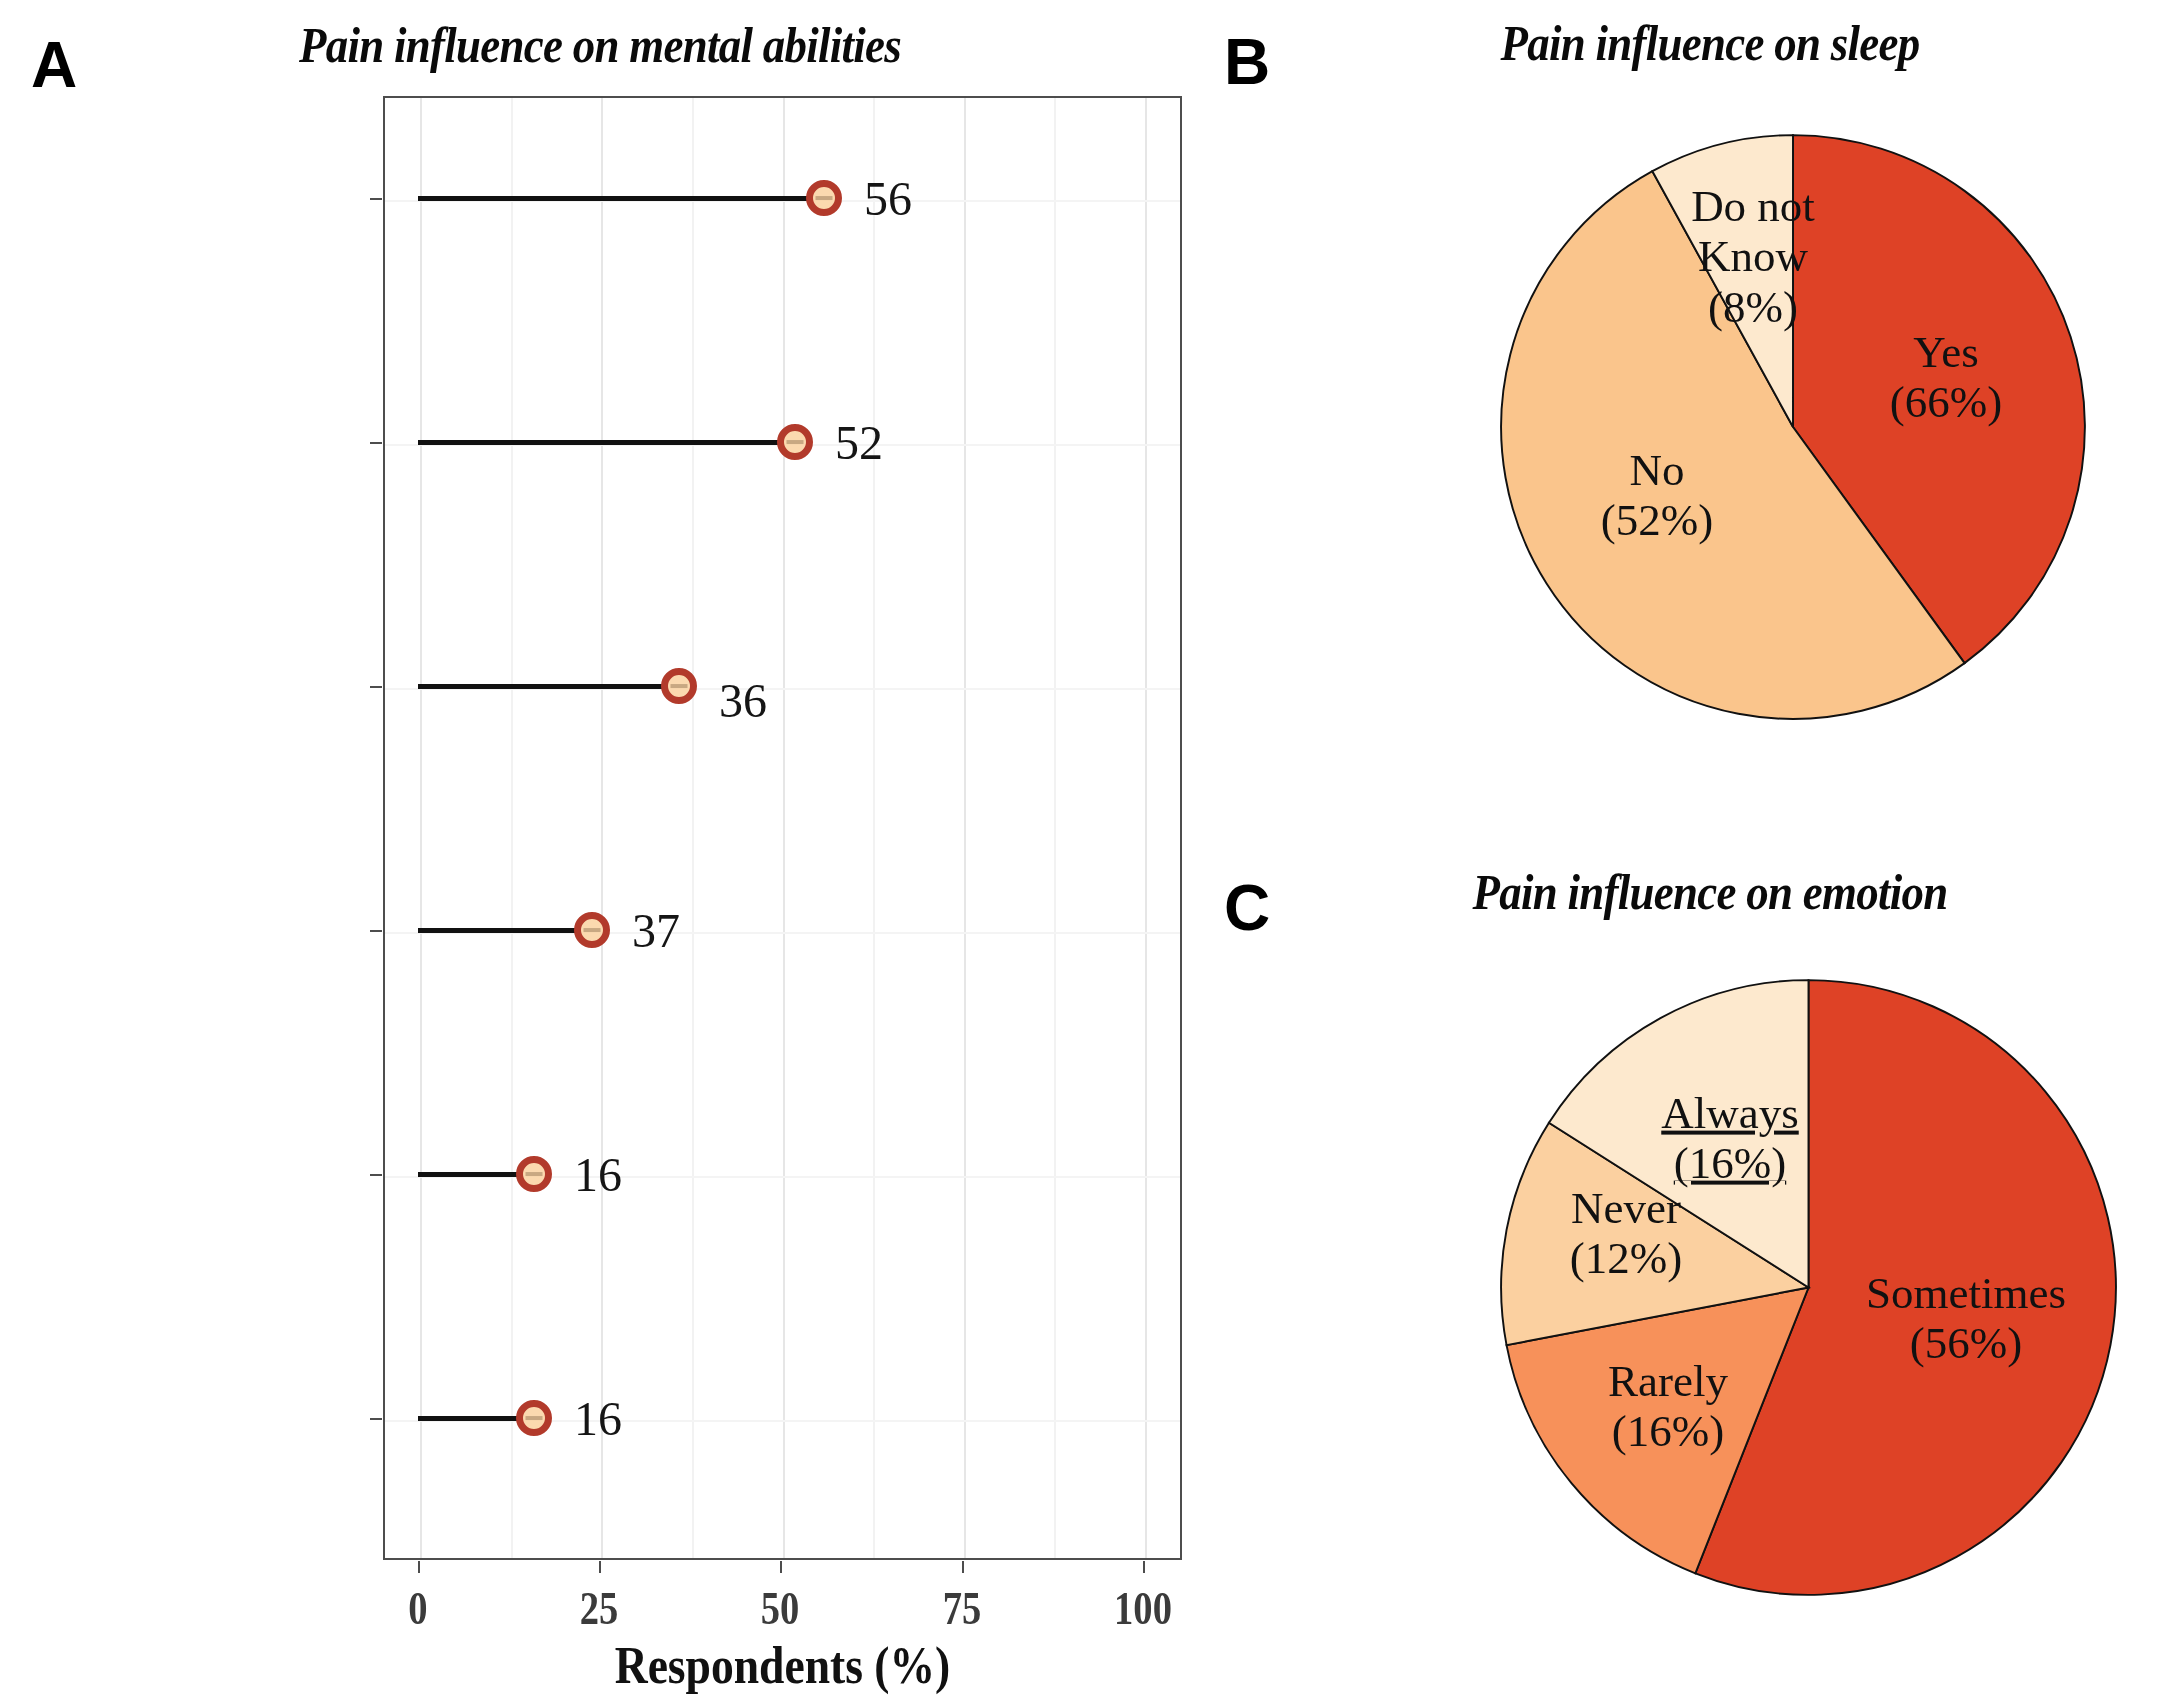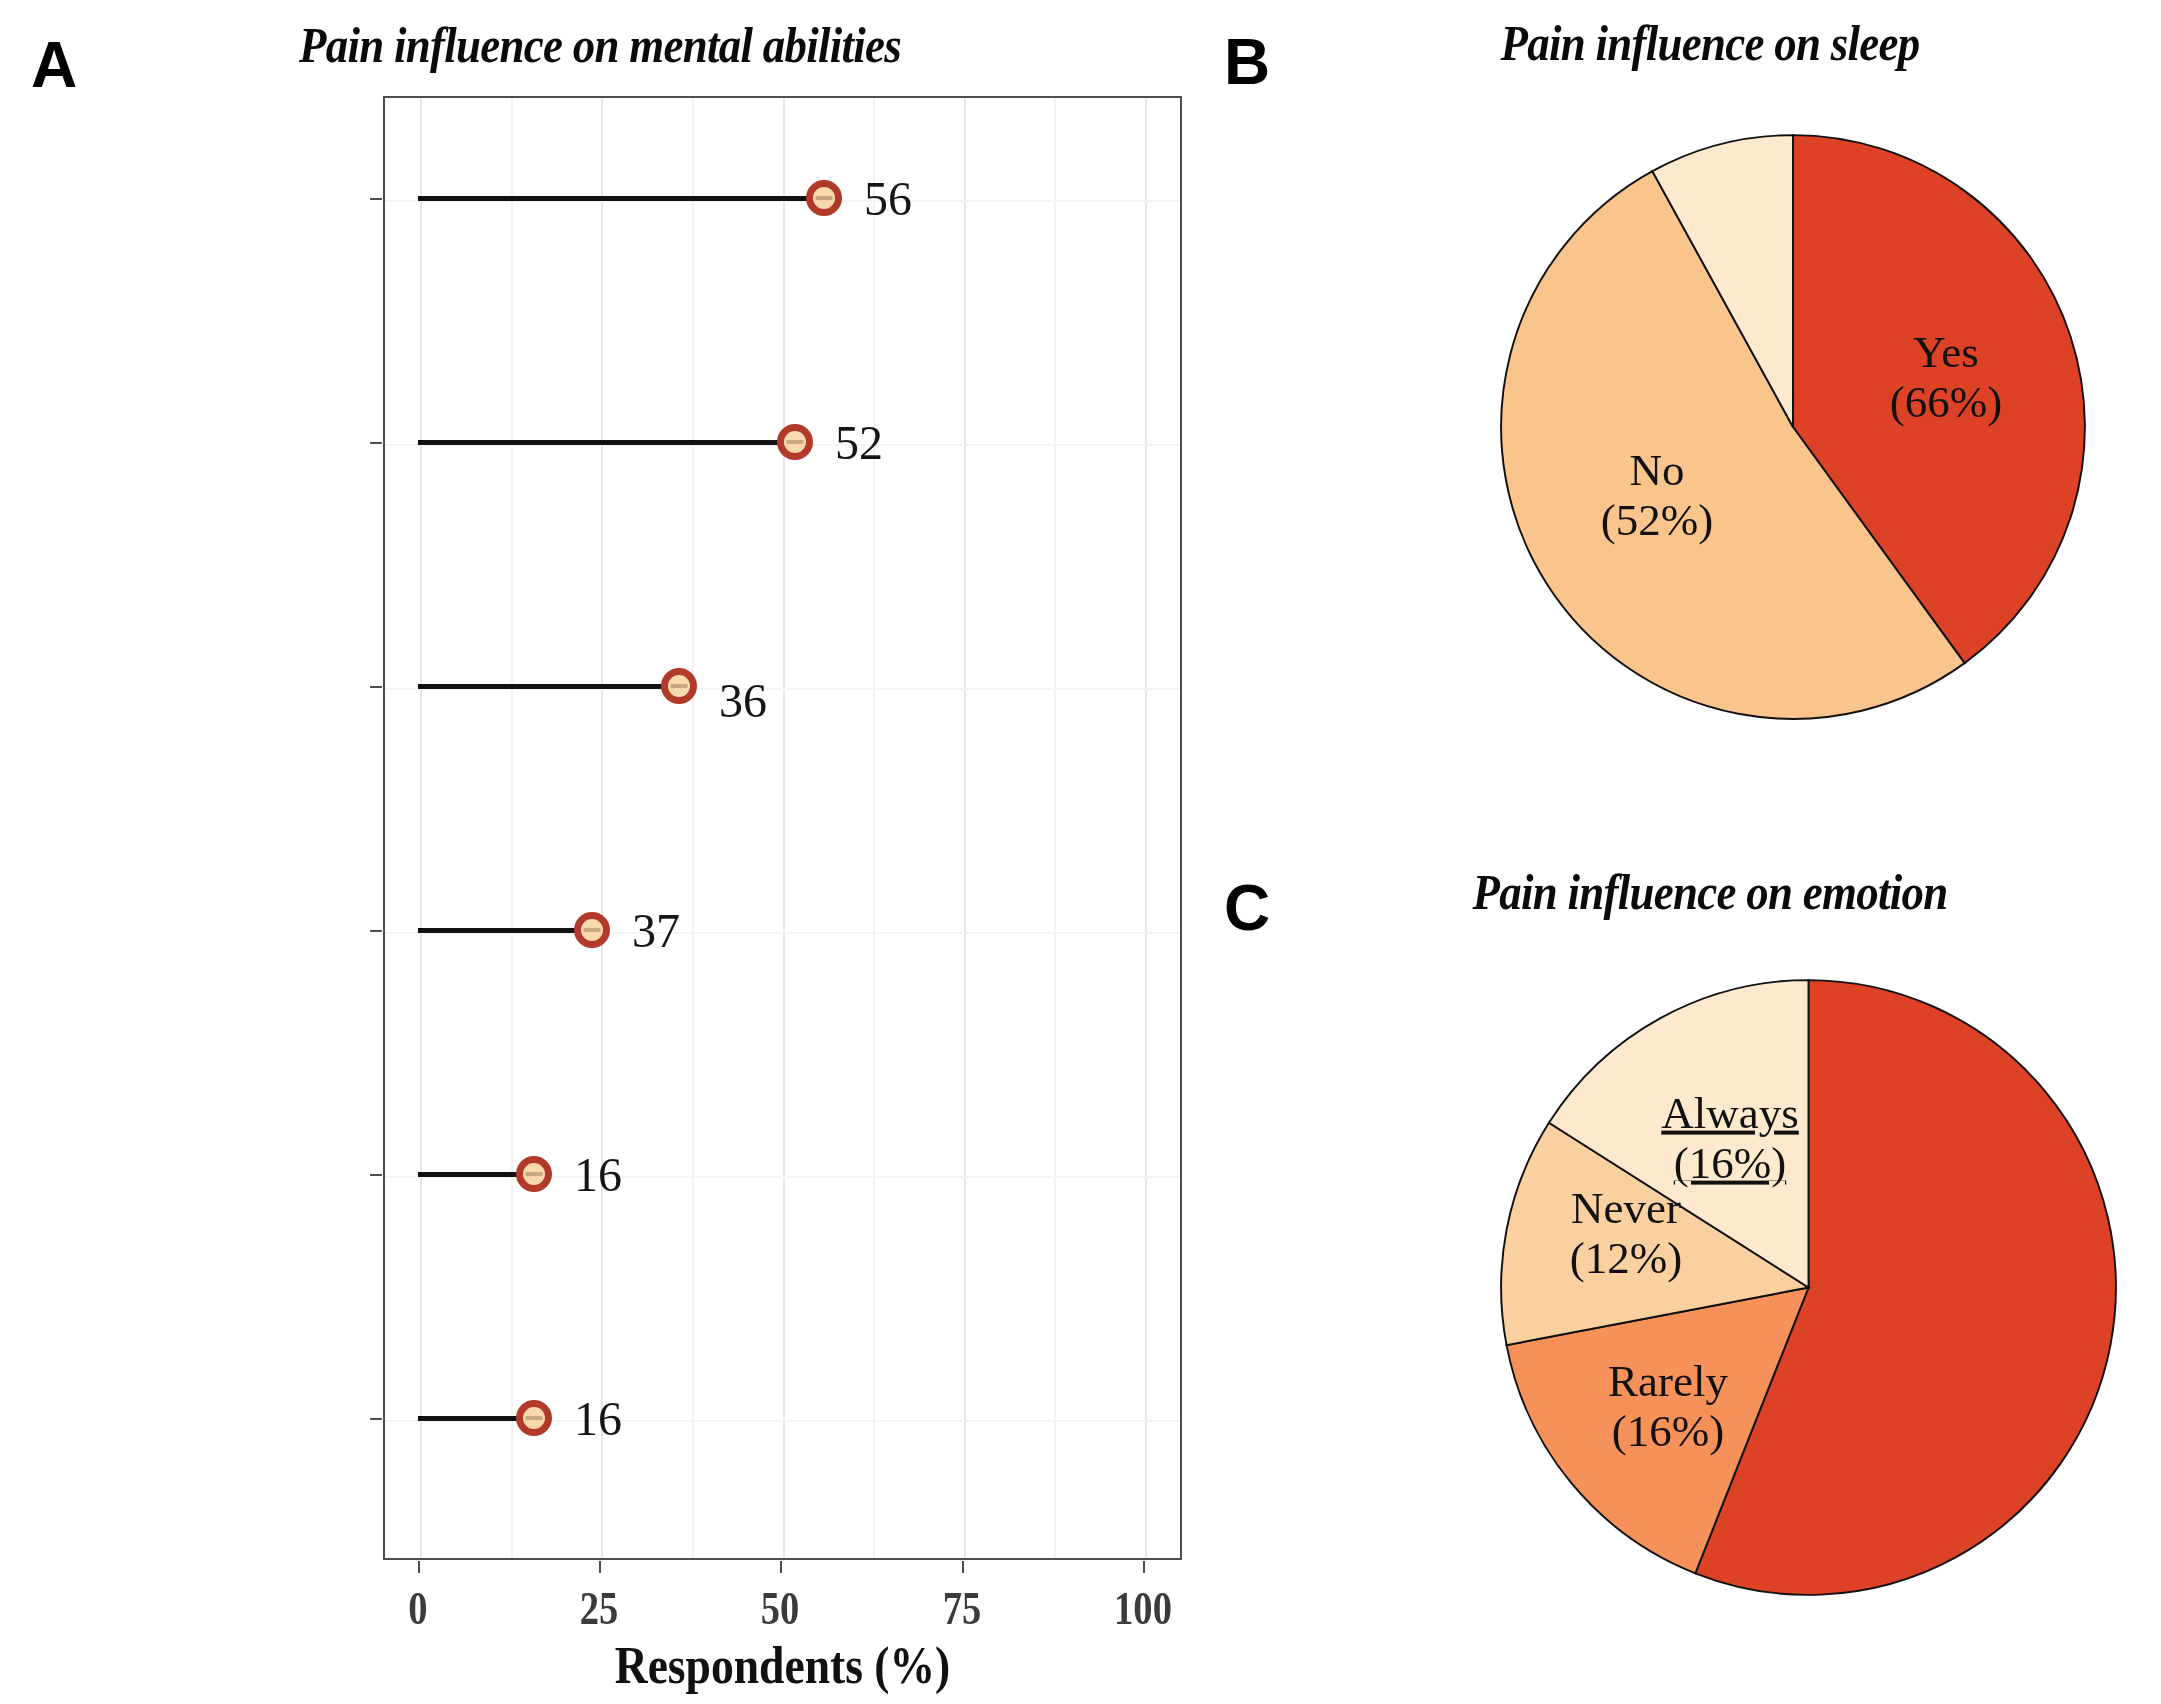--- a/index.html
+++ b/index.html
@@ -200,31 +200,36 @@
   <div class="pie-wrap" id="pie-b-wrap">
       <svg width="590" height="590" class="pie" viewBox="0 0 760 760">
         <path d="M 380 380 L 380 4 A 376 376 0 0 1 601.0072548619698 684.1903898849803 Z" fill="#DE4226" stroke="#111111" stroke-width="2.5"></path>
         <path d="M 380 380 L 601.0072548619698 684.1903898849803 A 376 376 0 1 1 198.86061853775507 50.50868830350731 Z" fill="#FAC58C" stroke="#111111" stroke-width="2.5"></path>
         <path d="M 380 380 L 198.86061853775507 50.50868830350731 A 376 376 0 0 1 379.99999999999994 4 Z" fill="#FDE9CE" stroke="#111111" stroke-width="2.5"></path>
       </svg>
       <div class="slice-label" style="left: 448px; top: 245px;">Yes
 (66%)</div>
       <div class="slice-label" style="left: 159px; top: 363px;">No
 (52%)</div>
+      <div class="slice-label" style="left: 255px; top: 125px;">Do not
+Know
+(8%)</div>
     </div>
 
   <div class="panel-letter" id="letter-c">C</div>
   <div class="chart-title" id="title-c">Pain influence on emotion</div>
   <div class="pie-wrap" id="pie-c-wrap">
       <svg width="621" height="621" class="pie" viewBox="0 0 800 800">
         <path d="M 400 400 L 400 4 A 396 396 0 1 1 254.22267713686736 768.1914884117475 Z" fill="#DE4226" stroke="#111111" stroke-width="2.5"></path>
         <path d="M 400 400 L 254.22267713686736 768.1914884117475 A 396 396 0 0 1 11.01424871143928 474.20300057594693 Z" fill="#F7915A" stroke="#111111" stroke-width="2.5"></path>
         <path d="M 400 400 L 11.01424871143928 474.20300057594693 A 396 396 0 0 1 65.6461415012019 187.81258918831753 Z" fill="#FBD0A0" stroke="#111111" stroke-width="2.5"></path>
         <path d="M 400 400 L 65.6461415012019 187.81258918831753 A 396 396 0 0 1 399.99999999999994 4 Z" fill="#FDE9CE" stroke="#111111" stroke-width="2.5"></path>
       </svg>
+      <div class="slice-label" style="left: 468px; top: 341px;">Sometimes
+(56%)</div>
       <div class="slice-label" style="left: 170px; top: 429px;">Rarely
 (16%)</div>
       <div class="slice-label" style="left: 128px; top: 256px;">Never
 (12%)</div>
       <div class="slice-label" style="left: 232px; top: 161px; text-decoration: underline;">Always
 (16%)</div>
     </div>
 
 </div>
 

